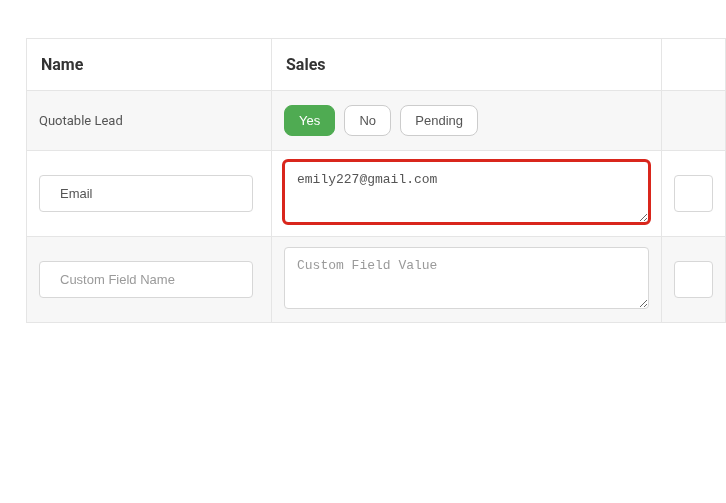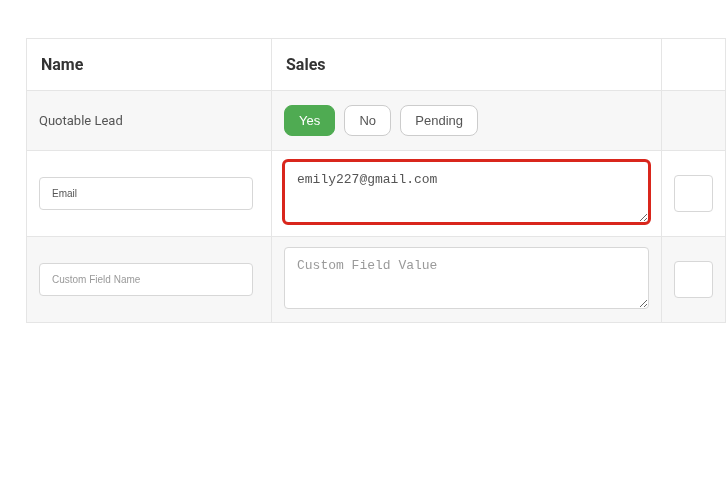--- a/index.html
+++ b/index.html
@@ -66,22 +66,22 @@
   .btn.active {
     background: #4fab52;
     border-color: #4fab52;
     color: #fff;
   }
   .text-input {
     width: 100%;
     max-width: 214px;
     border: 1px solid #d7d7d7;
     border-radius: 4px;
-    padding: 10px 12px;
-    font-size: 10px;
+    padding: 10px 20px;
+    font-size: 13px;
     color: #555;
     background: #fff;
   }
   .text-input::placeholder { color: #9a9a9a; }
   .textarea {
     width: 100%;
     height: 62px;
     border: 1px solid #d7d7d7;
     border-radius: 4px;
     padding: 10px 12px;

